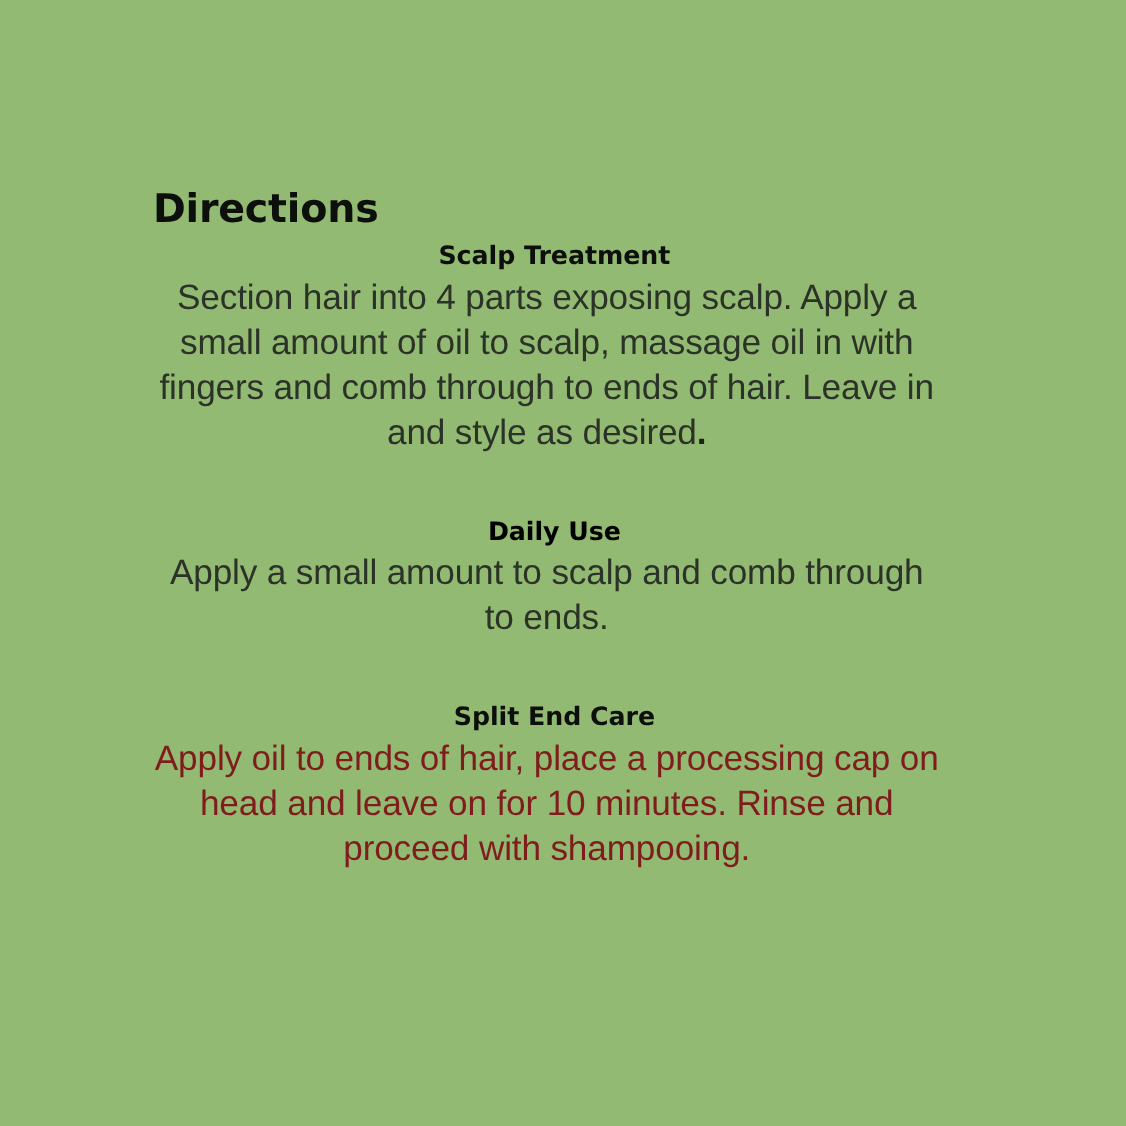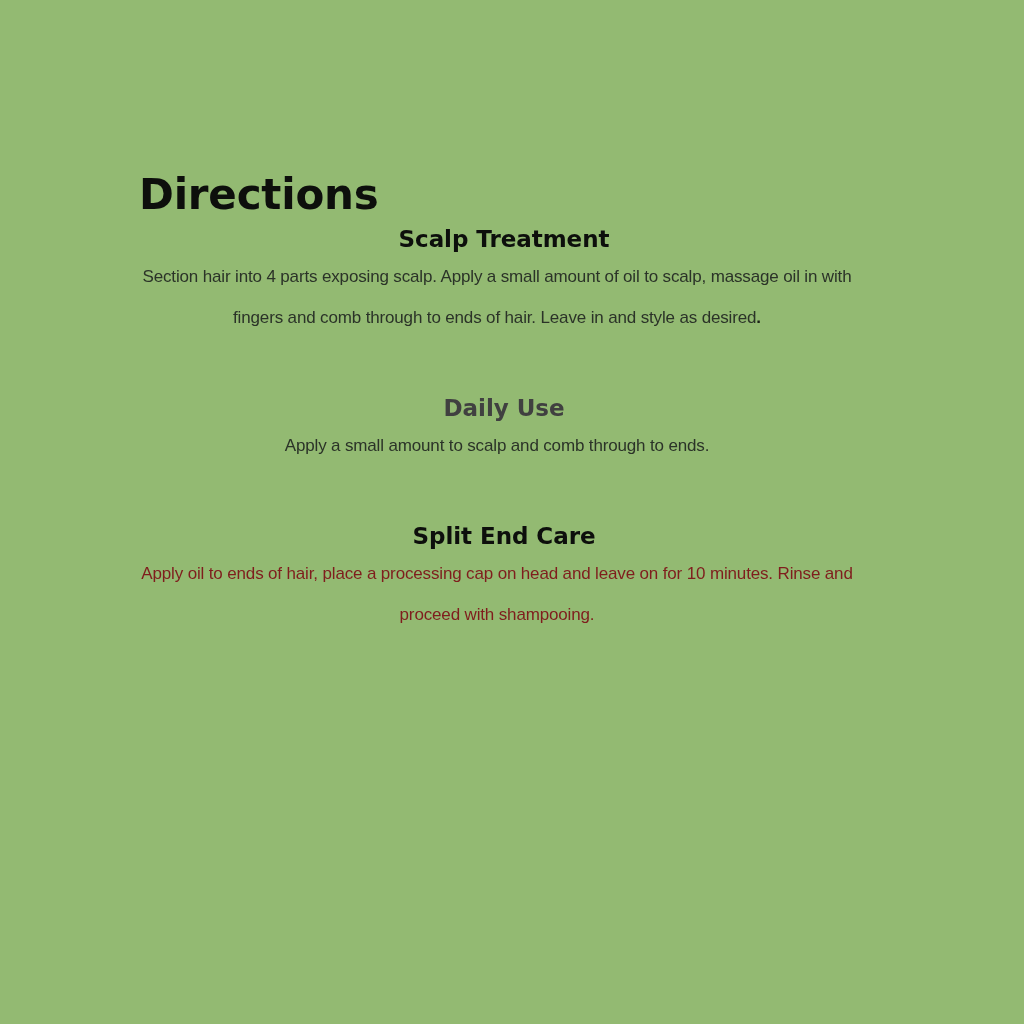--- a/index.html
+++ b/index.html
@@ -26,21 +26,21 @@
   #content {
     position: absolute;
     left: 139px;
     top: 172px;
     width: 730px;
   }
 
   .page-title {
     margin: 0;
     font-family: "DejaVu Sans", "Liberation Sans", sans-serif;
-    font-size: 42px;
+    font-size: 36px;
     font-weight: bold;
     line-height: 1.08;
     letter-spacing: -0.2px;
     color: #0d0f0c;
   }
 
   .section {
     margin: 0;
     text-align: center;
   }
@@ -59,21 +59,21 @@
     font-size: 23px;
     font-weight: bold;
     line-height: 1.25;
     letter-spacing: -0.05px;
     color: #0d0f0c;
   }
 
   .section-body {
     margin: 0;
     font-family: "Liberation Sans", "DejaVu Sans", sans-serif;
-    font-size: 17px;
+    font-size: 32px;
     font-weight: normal;
     line-height: 41px;
     letter-spacing: -0.15px;
     color: #2b3328;
     max-width: 716px;
   }
 
   .strong-period {
     font-weight: bold;
     color: #1a2017;
@@ -86,21 +86,21 @@
   <div id="content">
 
     <h1 class="page-title" style="color: rgb(13, 15, 12);">Directions</h1>
 
     <div class="section first">
       <h2 class="section-heading" style="color: rgb(13, 15, 12);">Scalp Treatment</h2>
       <p class="section-body" style="color: rgb(43, 51, 40);"><span>Section hair into 4 parts exposing scalp. Apply a small amount of oil to scalp, massage oil in with fingers and comb through to ends of hair. Leave in and style as desired</span><span class="strong-period">.</span></p>
     </div>
 
     <div class="section spaced">
-      <h2 class="section-heading" style="color: #404040;">Daily Use</h2>
+      <h2 class="section-heading" style="color: #000000;">Daily Use</h2>
       <p class="section-body" style="color: rgb(43, 51, 40);">Apply a small amount to scalp and comb through to ends.</p>
     </div>
 
     <div class="section spaced">
       <h2 class="section-heading" style="color: rgb(13, 15, 12);">Split End Care</h2>
       <p class="section-body" style="color: #7f1d1d;">Apply oil to ends of hair, place a processing cap on head and leave on for 10 minutes. Rinse and proceed with shampooing.</p>
     </div>
 
   </div>
 </div>

